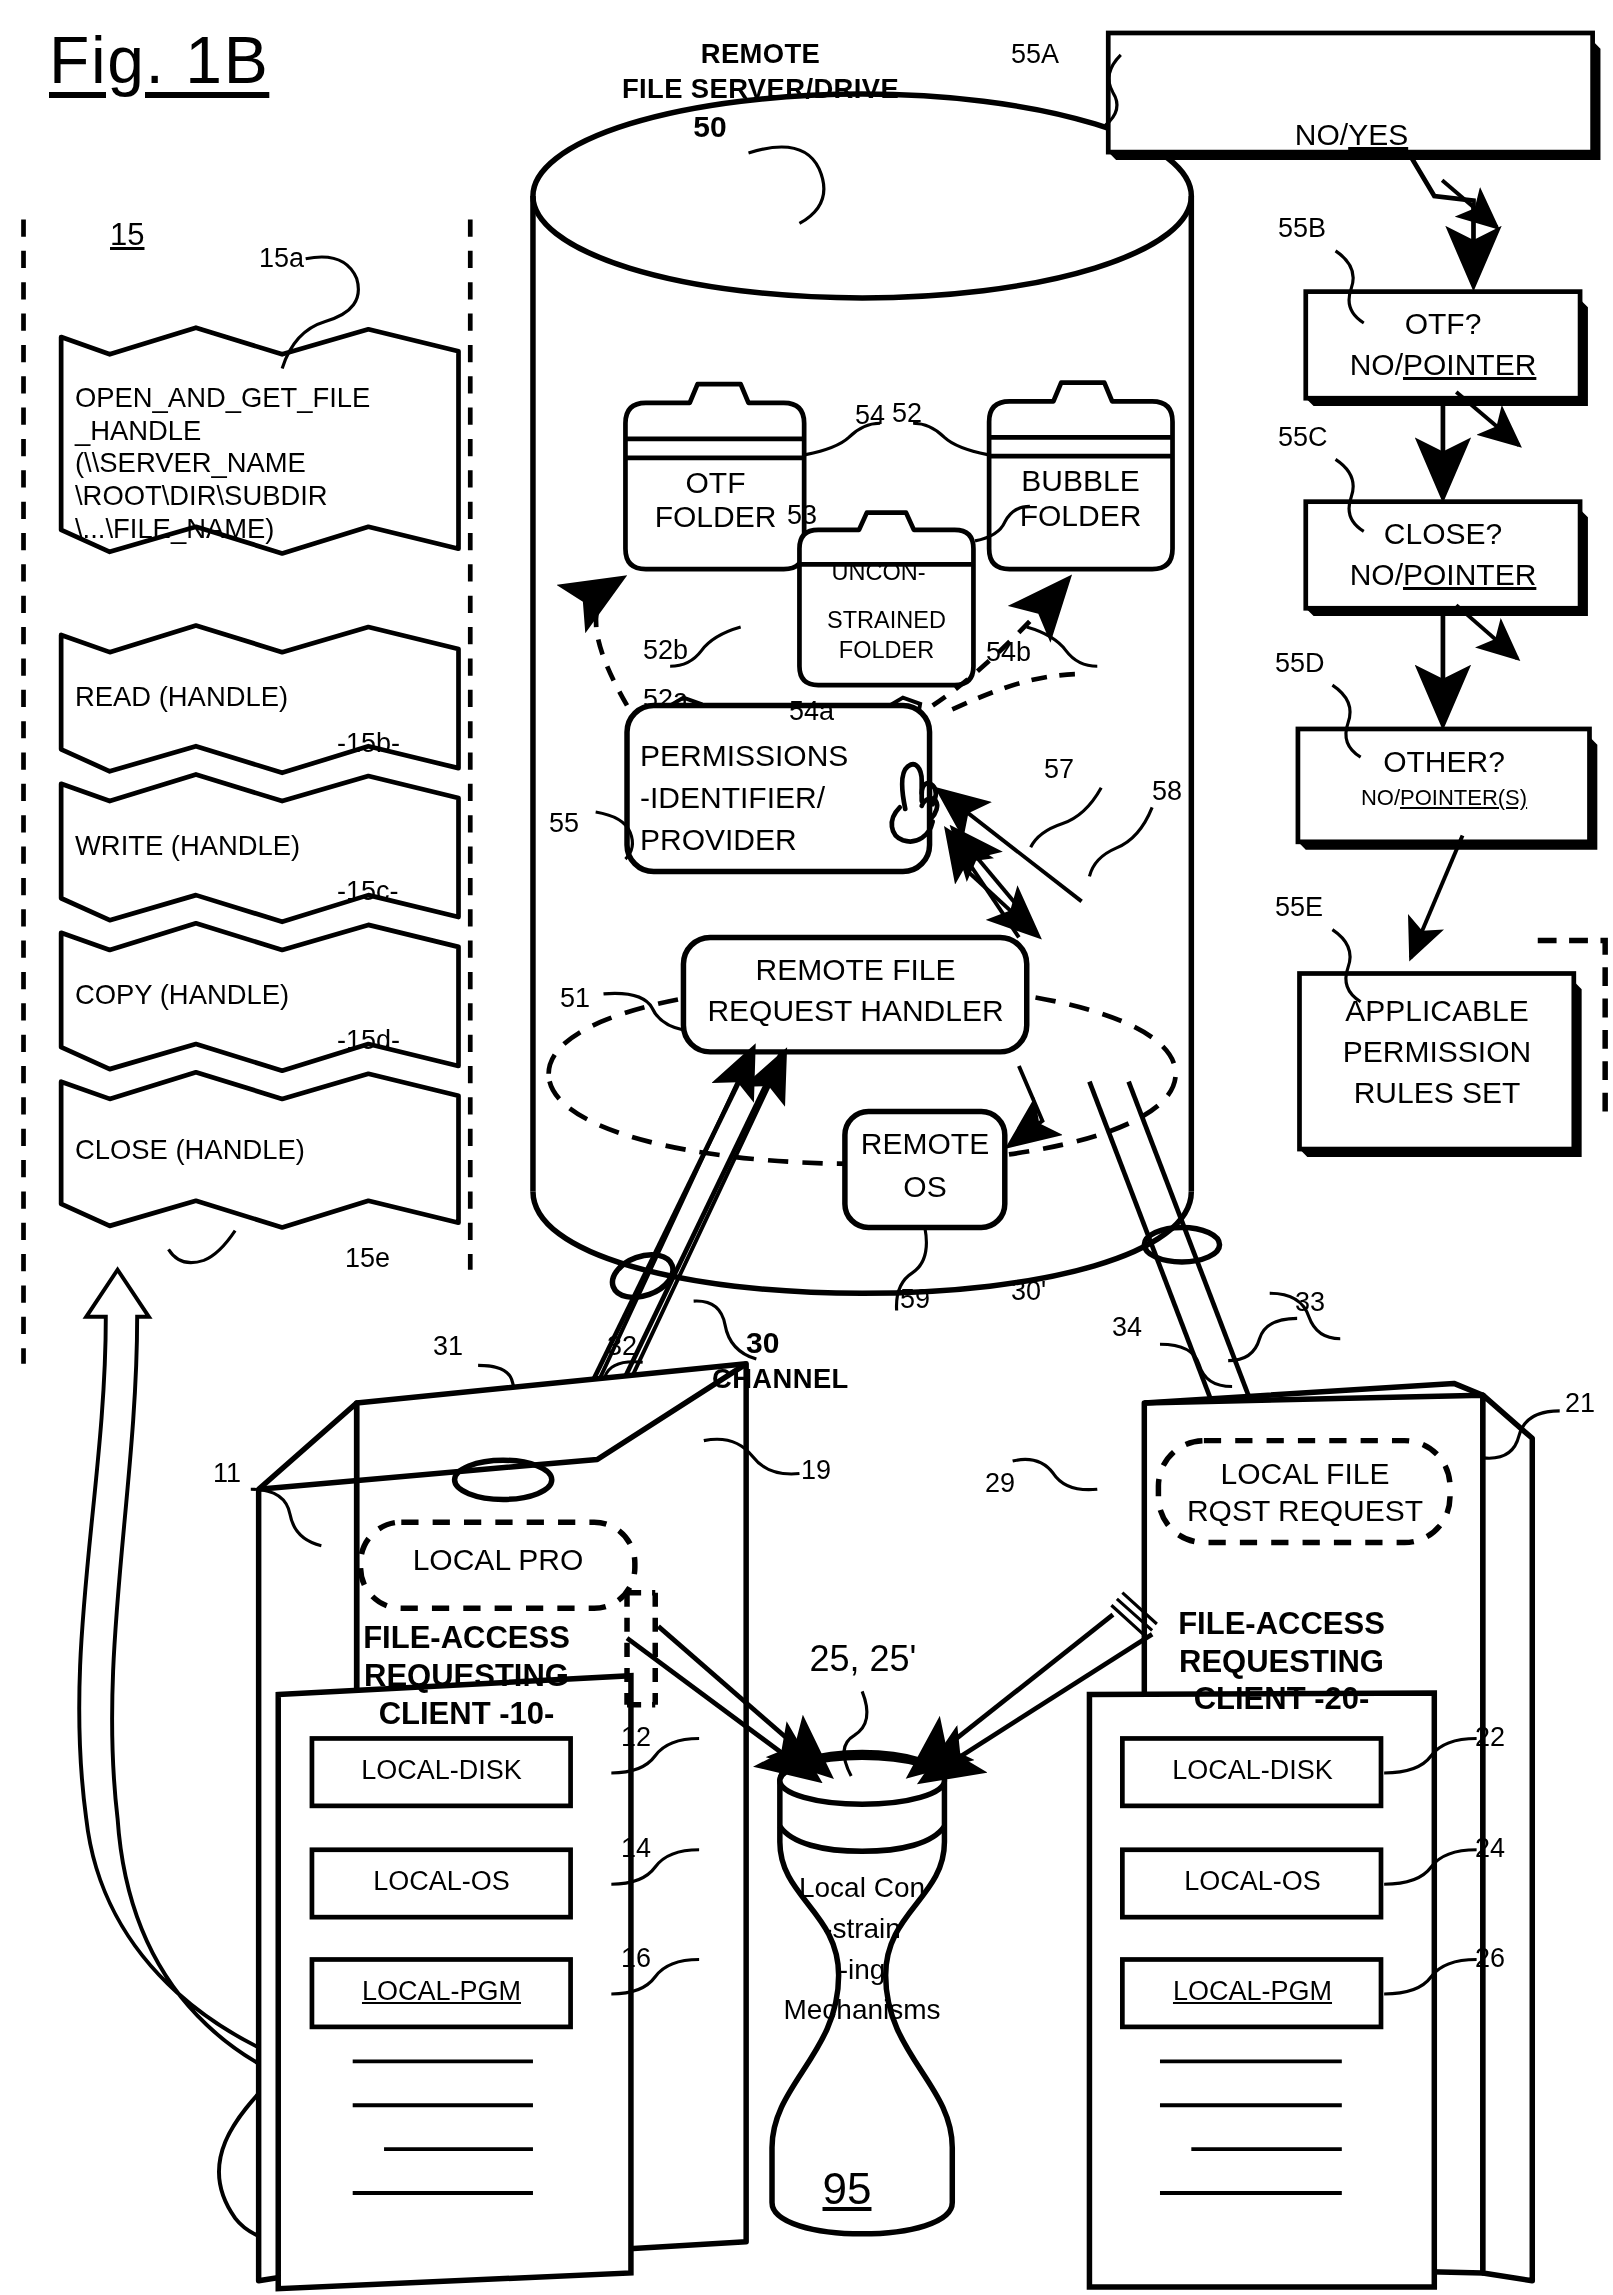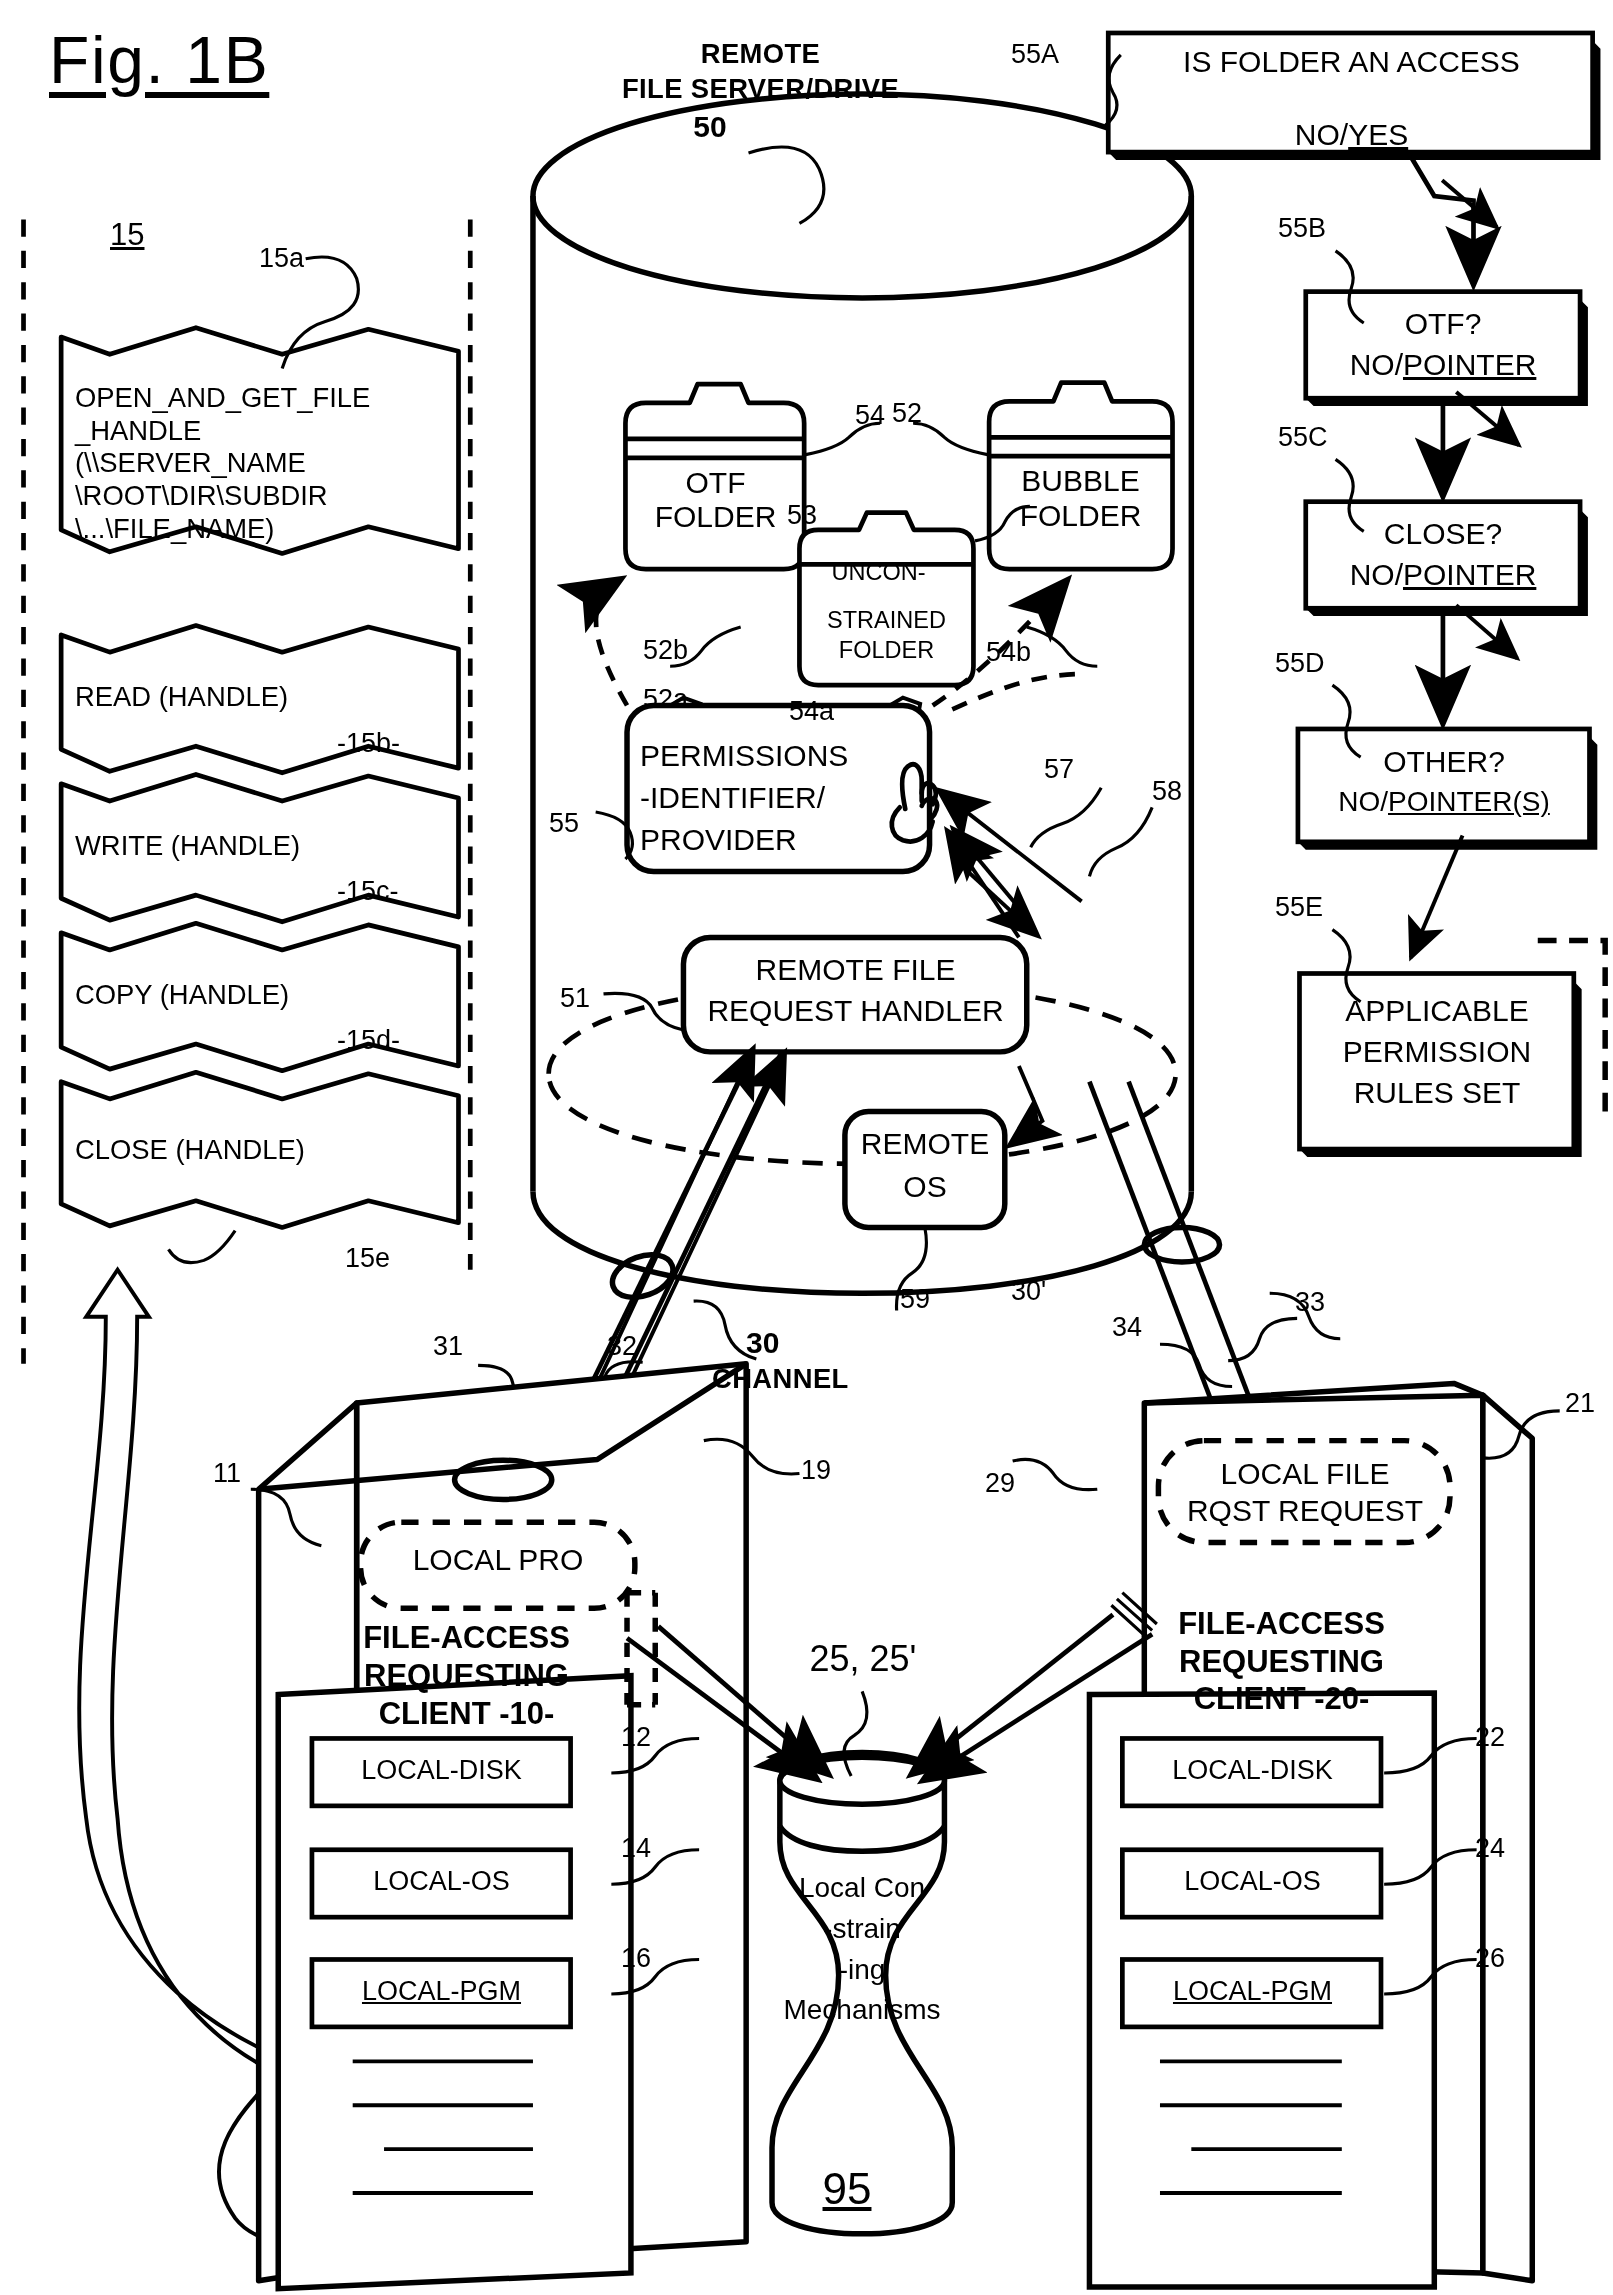--- a/index.html
+++ b/index.html
@@ -416,34 +416,33 @@
 
   <div class="txt ctr" style="left:753px;top:1639px;width:220px;font-size:36px;">25, 25'</div>
   <div class="txt ctr" style="left:772px;top:1872px;width:180px;font-size:28px;">Local Con</div>
   <div class="txt ctr" style="left:772px;top:1913px;width:180px;font-size:28px;">-strain</div>
   <div class="txt ctr" style="left:772px;top:1954px;width:180px;font-size:28px;">-ing</div>
   <div class="txt ctr" style="left:764px;top:1994px;width:196px;font-size:28px;">Mechanisms</div>
 
   <div class="txt ctr ul" style="left:800px;top:2164px;width:94px;font-size:44px;">95</div>
 
   <div class="txt ref" style="left:1011px;top:39px;">55A</div>
-  <div class="txt ctr" style="left:1109px;top:45px;width:485px;font-size:30px;">IS FOLDER AN ACCESS</div>
   <div class="txt ctr" style="left:1109px;top:118px;width:485px;font-size:30px;"><span>NO/</span><span class="ul">YES</span></div>
 
   <div class="txt ref" style="left:1278px;top:213px;">55B</div>
   <div class="txt ctr" style="left:1306px;top:307px;width:274px;font-size:30px;">OTF?</div>
   <div class="txt ctr" style="left:1306px;top:348px;width:274px;font-size:30px;"><span>NO/</span><span class="ul">POINTER</span></div>
 
   <div class="txt ref" style="left:1278px;top:422px;">55C</div>
   <div class="txt ctr" style="left:1306px;top:517px;width:274px;font-size:30px;">CLOSE?</div>
   <div class="txt ctr" style="left:1306px;top:558px;width:274px;font-size:30px;"><span>NO/</span><span class="ul">POINTER</span></div>
 
   <div class="txt ref" style="left:1275px;top:648px;">55D</div>
   <div class="txt ctr" style="left:1298px;top:745px;width:292px;font-size:30px;">OTHER?</div>
-  <div class="txt ctr" style="left:1298px;top:786px;width:292px;font-size:28px;"><span>NO/</span><span class="ul">POINTER(S)</span></div>
+  <div class="txt ctr" style="left:1298px;top:786px;width:292px;font-size:22px;"><span>NO/</span><span class="ul">POINTER(S)</span></div>
 
   <div class="txt ref" style="left:1275px;top:892px;">55E</div>
   <div class="txt ctr" style="left:1300px;top:994px;width:274px;font-size:30px;">APPLICABLE</div>
   <div class="txt ctr" style="left:1300px;top:1035px;width:274px;font-size:30px;">PERMISSION</div>
   <div class="txt ctr" style="left:1300px;top:1076px;width:274px;font-size:30px;">RULES SET</div>
 
 </div>
 
 
 </body></html>

